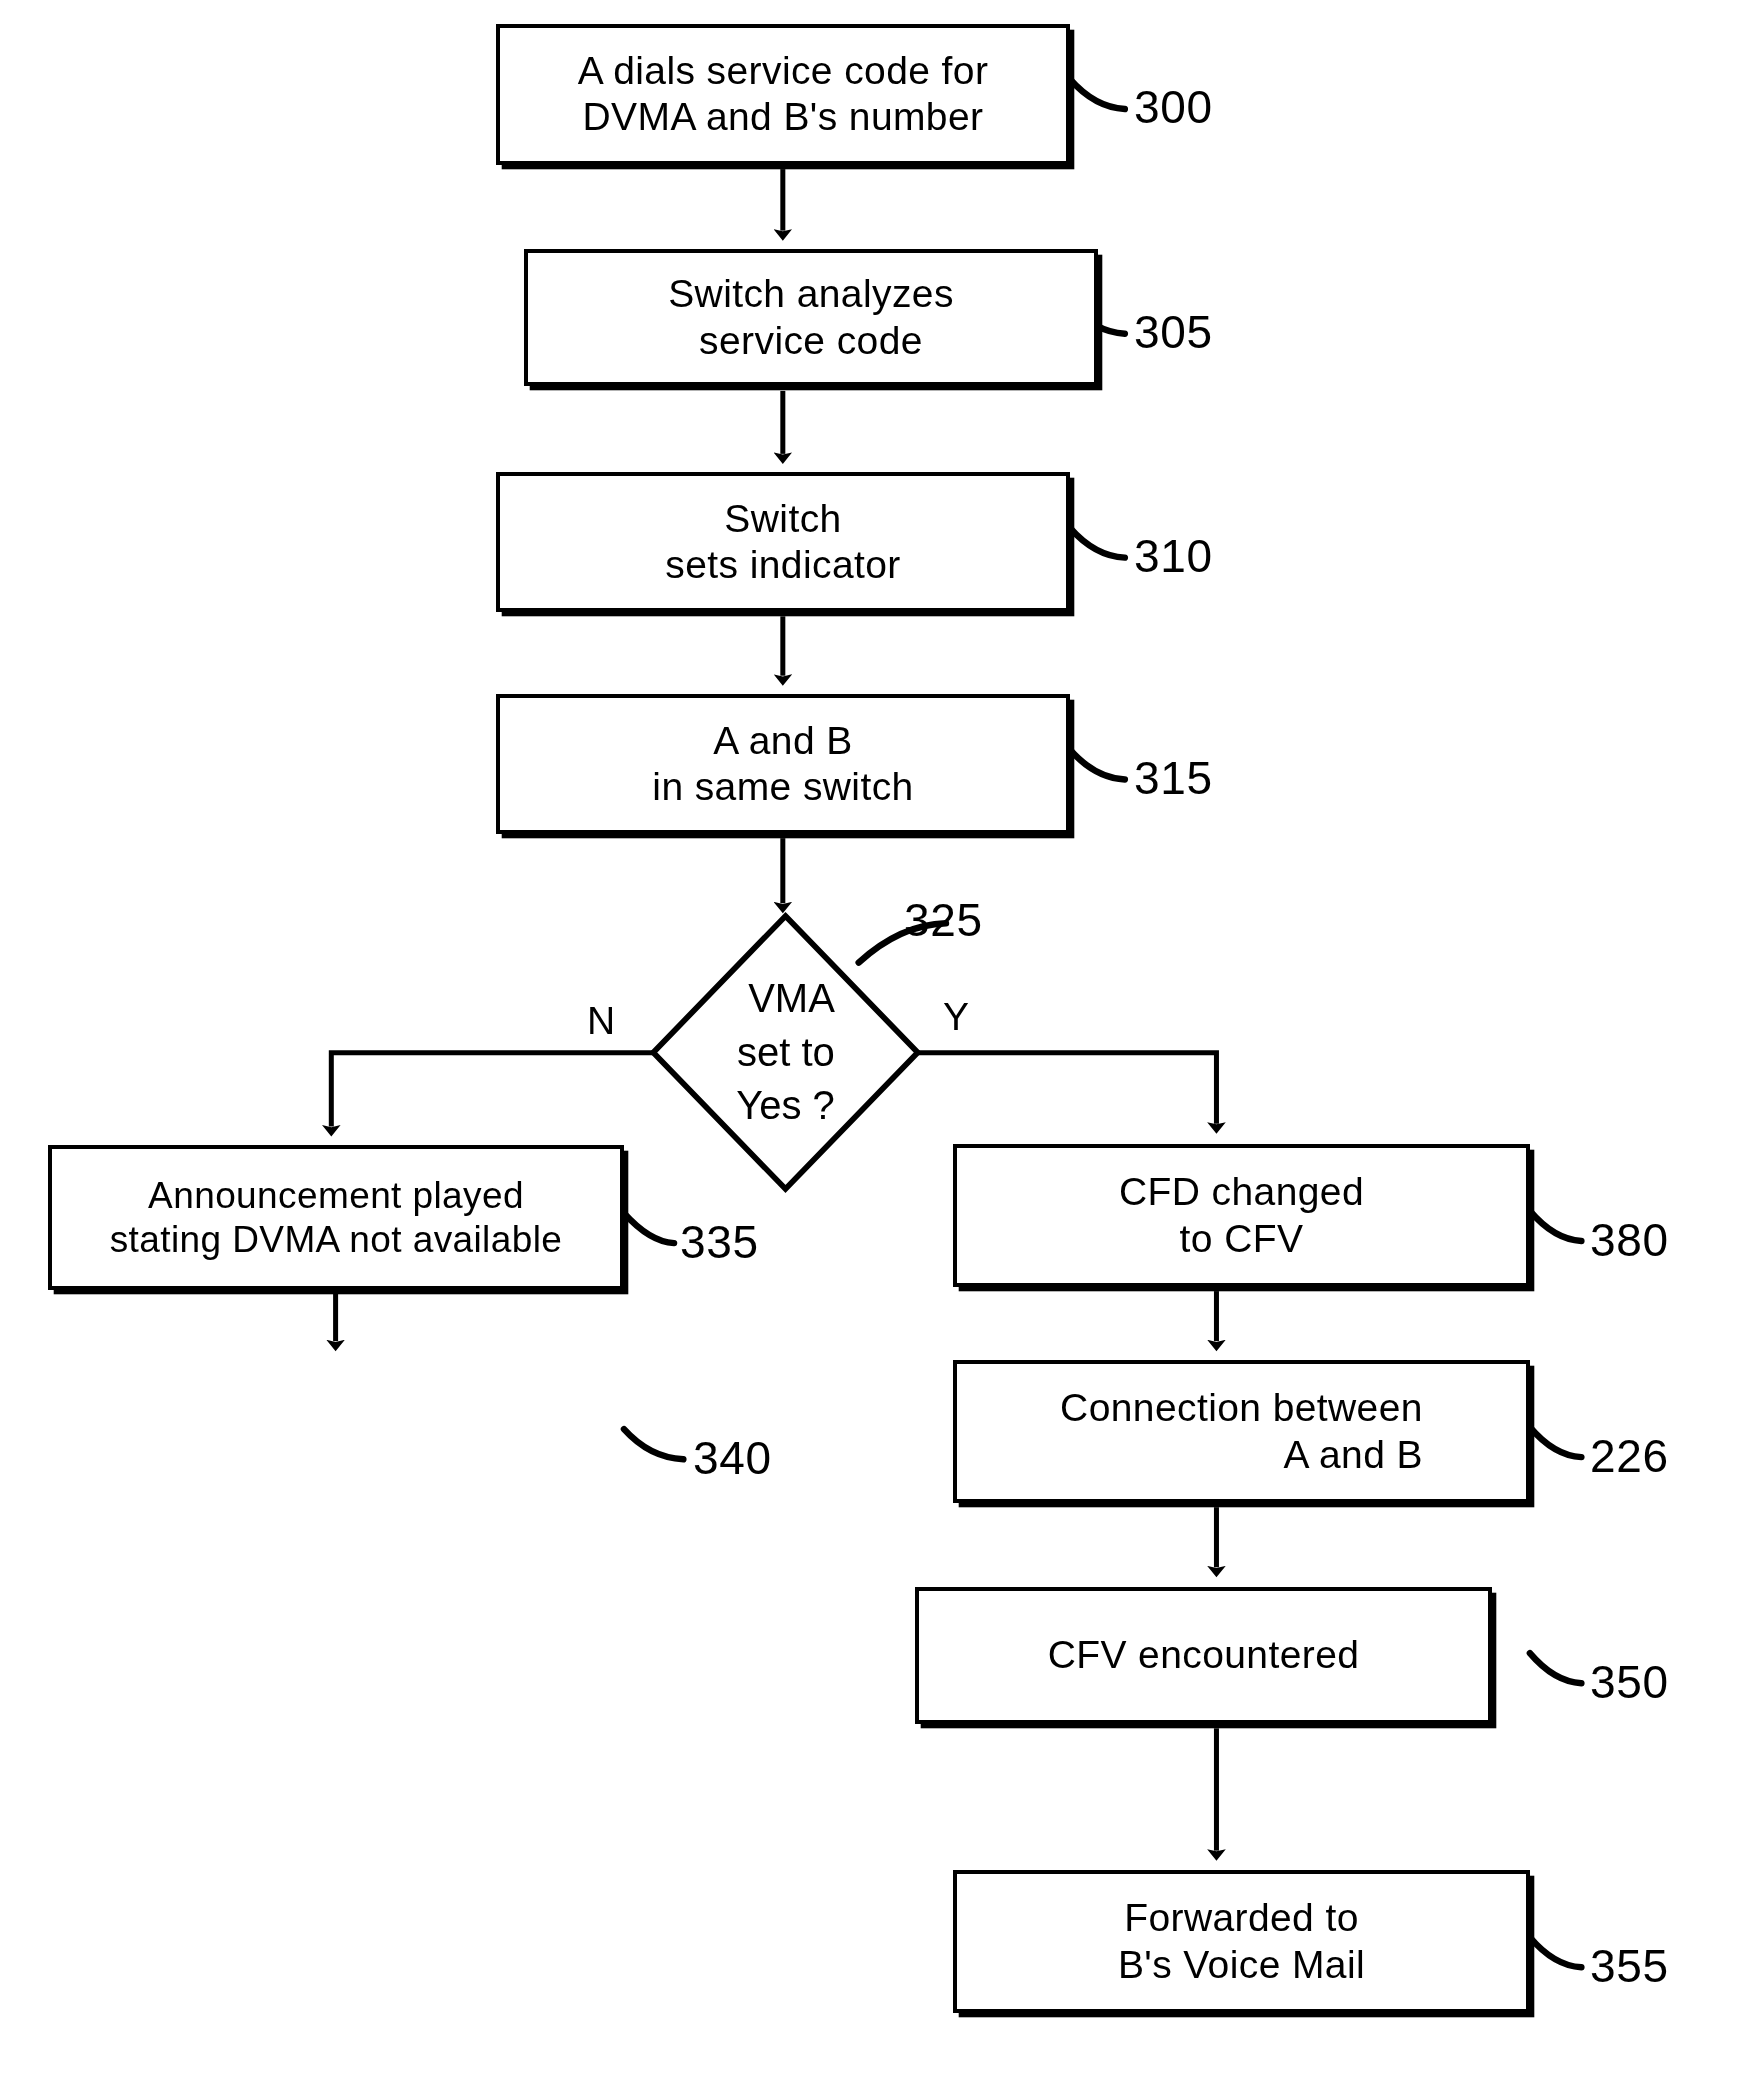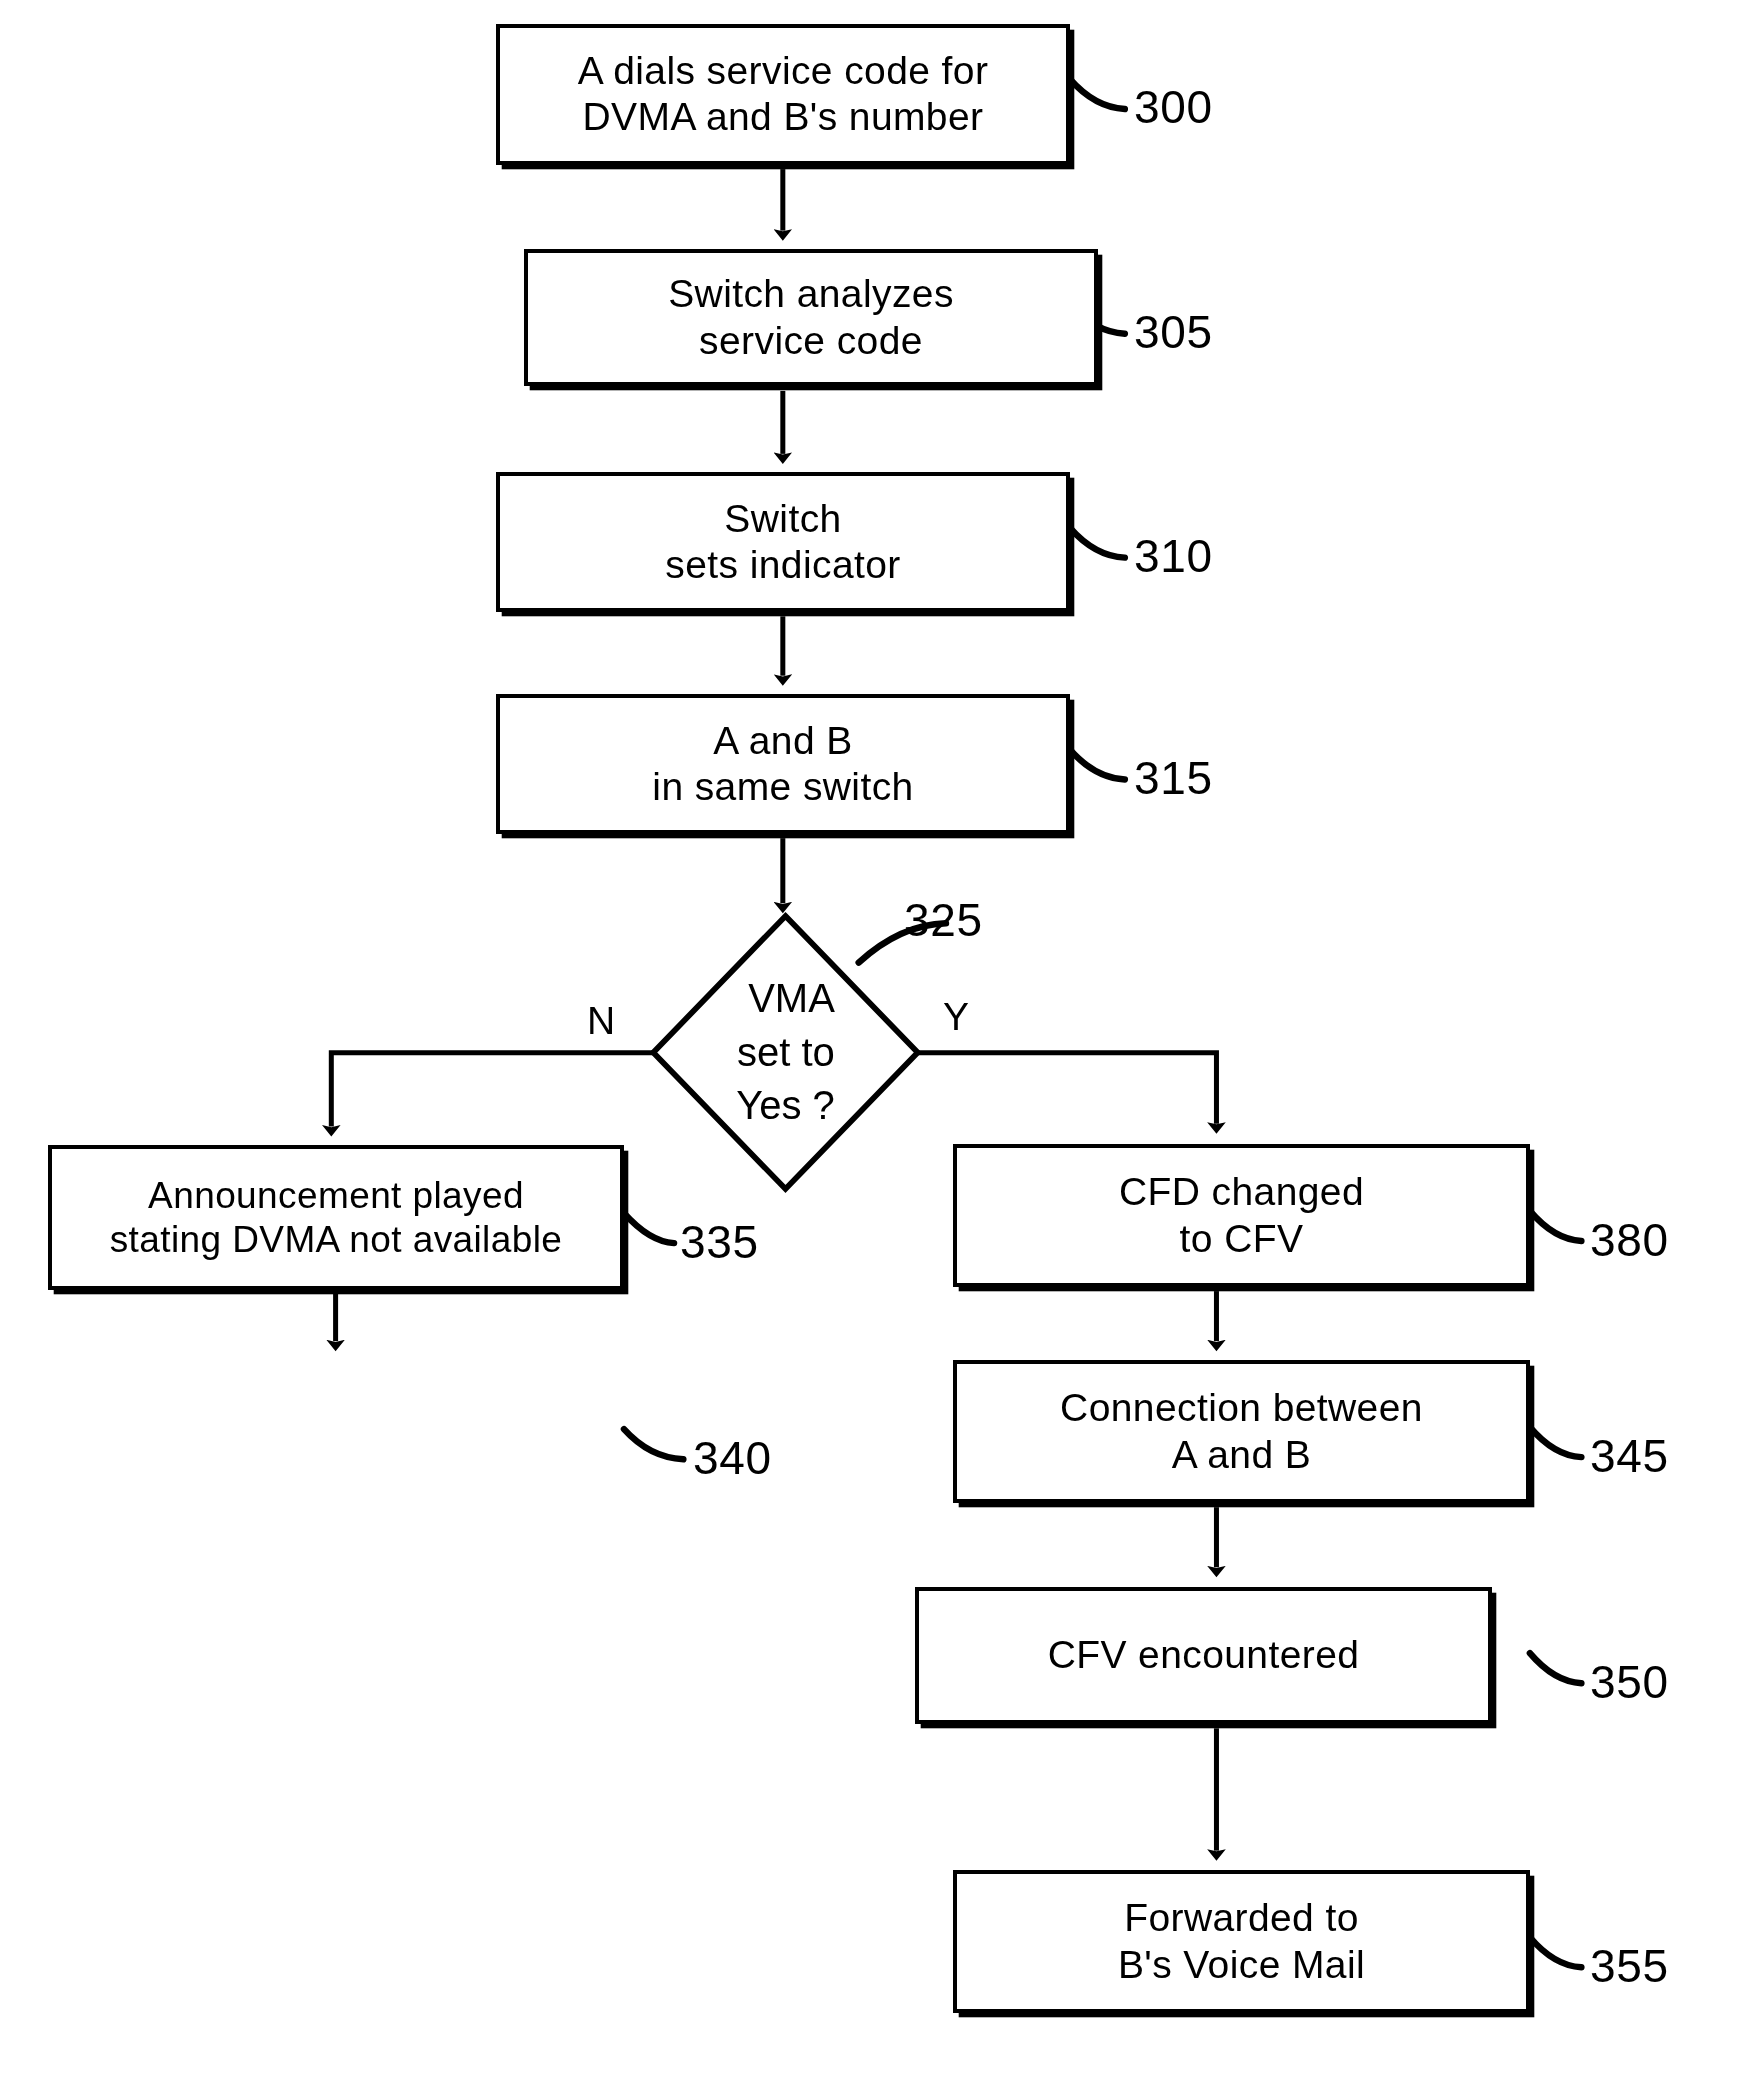--- a/index.html
+++ b/index.html
@@ -135,21 +135,21 @@
     <span>Announcement  played
 stating  DVMA  not  available</span>
   </div>
 
 
   <div class="node" style="left:953px;top:1144px;width:577px;height:143px;">
     <span>CFD  changed
 to  CFV</span>
   </div>
 
-  <div class="node" style="left:953px;top:1360px;width:577px;height:143px;">
+  <div class="node" style="left:953px;top:1360px;width:577px;height:143px;text-align:right;">
     <span>Connection  between
 A  and  B</span>
   </div>
 
   <div class="node" style="left:915px;top:1587px;width:577px;height:137px;">
     <span>CFV  encountered</span>
   </div>
 
   <div class="node" style="left:953px;top:1870px;width:577px;height:143px;">
     <span>Forwarded  to
@@ -157,21 +157,21 @@
   </div>
 
   <div class="ref" style="left:1134px;top:84px;">300</div>
   <div class="ref" style="left:1134px;top:309px;">305</div>
   <div class="ref" style="left:1134px;top:533px;">310</div>
   <div class="ref" style="left:1134px;top:755px;">315</div>
   <div class="ref" style="left:904px;top:897px;">325</div>
   <div class="ref" style="left:680px;top:1219px;">335</div>
   <div class="ref" style="left:693px;top:1435px;">340</div>
   <div class="ref" style="left:1590px;top:1217px;">380</div>
-  <div class="ref" style="left:1590px;top:1433px;">345</div>
+  <div class="ref" style="left:1590px;top:1433px;">226</div>
   <div class="ref" style="left:1590px;top:1659px;">350</div>
   <div class="ref" style="left:1590px;top:1943px;">355</div>
 
   <div class="branch-label" style="left:587px;top:1001px;">N</div>
   <div class="branch-label" style="left:943px;top:997px;">Y</div>
 
 </div>
 
 
 </body></html>

